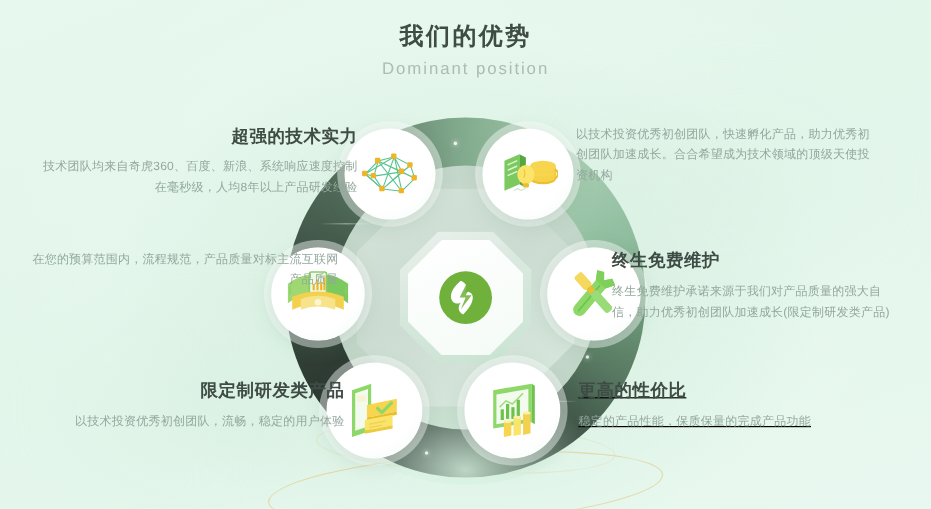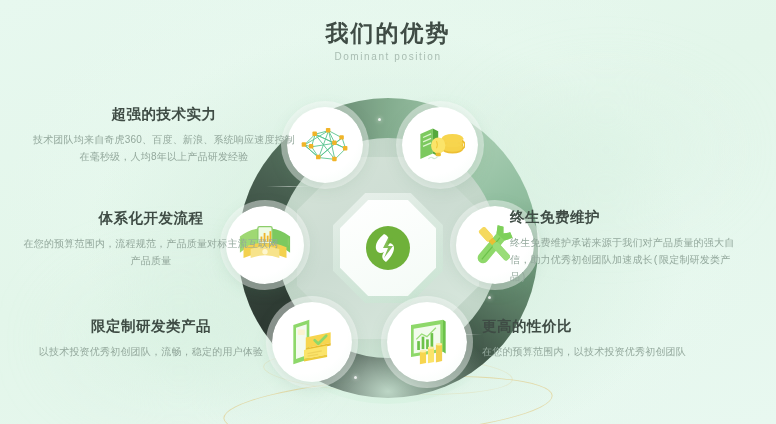--- a/index.html
+++ b/index.html
@@ -35,29 +35,30 @@
             background: radial-gradient(ellipse at center, rgba(214,240,224,.5), rgba(214,240,224,0) 70%); }
 
   
   #header {
     position: absolute;
     top: 18px; left: 0; right: 0;
     text-align: center;
     z-index: 40;
   }
   #header .h-title {
-    font-size: 23px;
+    font-size: 20px;
     font-weight: 700;
     color: #3f4c45;
     letter-spacing: 2px;
     line-height: 30px;
+    font-family: Liberation Mono, monospace;
   }
   #header .h-sub {
     margin-top: 2px;
-    font-size: 10px;
+    font-size: 14px;
     color: #a9bdb2;
     letter-spacing: 1.6px;
     line-height: 14px;
   }
 
   
   #hub {
     position: absolute;
     left: 50%;
     top: 248px;
@@ -197,29 +198,29 @@
     line-height: 20px;
     letter-spacing: .5px;
     margin-bottom: 7px;
   }
   .tblock .t-body {
     font-size: 10px;
     color: #93a89c;
     line-height: 17px;
     letter-spacing: .2px;
   }
-  .left  { text-align: center; }
+  .left  { text-align: right; }
   .right { text-align: left; }
 
   .blk-1 { left: 30px;  top: 104px; width: 268px; }
   .blk-2 { left: 20px;  top: 208px; width: 262px; }
   .blk-3 { left: 15px;  top: 316px; width: 272px; }
   .blk-4 { left: 480px; top: 104px; width: 250px; }
-  .blk-5 { left: 510px; top: 208px; width: 236px; font-family: Liberation Mono, monospace; }
-  .blk-6 { left: 482px; top: 316px; width: 250px; }
+  .blk-5 { left: 510px; top: 208px; width: 236px; }
+  .blk-6 { left: 482px; top: 316px; width: 250px; text-decoration: underline; }
 </style>
 </head>
 <body>
 
 <div id="stage">
   <div class="soft-blob blob-a"></div>
   <div class="soft-blob blob-b"></div>
 </div>
 
 <div id="header">
@@ -393,33 +394,33 @@
     </svg>
   </span>
 </div>
 
 <div class="tblock left blk-1">
   <div class="t-head">超强的技术实力</div>
   <div class="t-body">技术团队均来自奇虎360、百度、新浪、系统响应速度控制在毫秒级，人均8年以上产品研发经验</div>
 </div>
 
 <div class="tblock left blk-2">
-  <div class="t-head">体系化开发流程</div>
   <div class="t-body">在您的预算范围内，流程规范，产品质量对标主流互联网产品质量</div>
 </div>
 
 <div class="tblock left blk-3">
   <div class="t-head">限定制研发类产品</div>
   <div class="t-body">以技术投资优秀初创团队，流畅，稳定的用户体验</div>
 </div>
 
 <div class="tblock right blk-4">
+  <div class="t-body">以技术投资优秀初创团队，快速孵化产品，助力优秀初创团队加速成长。合合希望成为技术领域的顶级天使投资机构</div>
 </div>
 
 <div class="tblock right blk-5">
   <div class="t-head">终生免费维护</div>
   <div class="t-body">终生免费维护承诺来源于我们对产品质量的强大自信，助力优秀初创团队加速成长(限定制研发类产品)</div>
 </div>
 
 <div class="tblock right blk-6">
   <div class="t-head">更高的性价比</div>
-  <div class="t-body">在您的预算范围内，以技术投资优秀初创团队</div>
+  <div class="t-body">稳定的产品性能，保质保量的完成产品功能</div>
 </div>
 
 </body></html>

